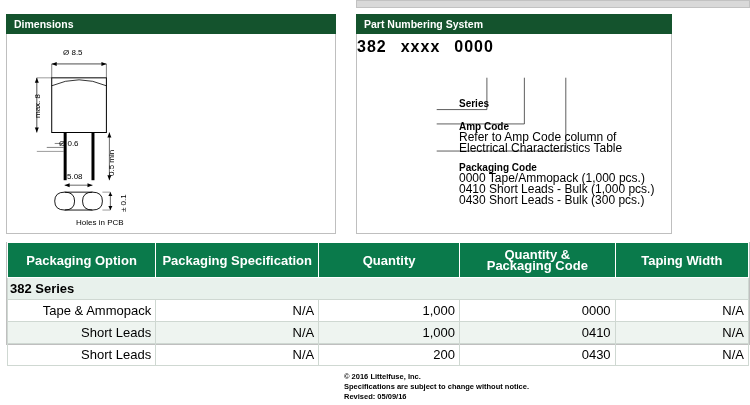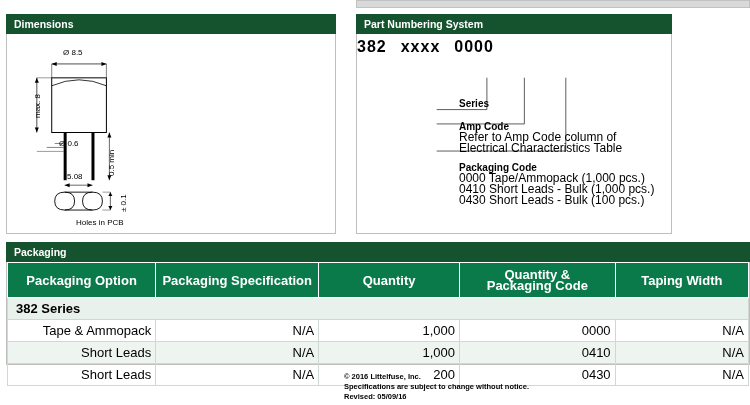--- a/index.html
+++ b/index.html
@@ -73,21 +73,21 @@
     text-align:center;
     line-height:11px;
   }
   table.pkg td{
     border:1px solid #cfd8d2;
     padding:3px 4px;
     text-align:right;
     height:14px;
   }
   tr.series-row td{
-    background:#e8f1ec;text-align:left;font-weight:bold;padding-left:8px;
+    background:#e8f1ec;text-align:left;font-weight:bold;padding-left:2px;
   }
   tr.alt td{background:#eef4f0;}
   td.left{text-align:left;padding-left:6px;}
 
   
   #footer{
     position:absolute;right:6px;top:372px;width:400px;
     font-size:7.5px;line-height:10px;font-weight:bold;
   }
 
@@ -186,28 +186,27 @@
       </div>
       <div class="pn-block">
         <div class="pn-title">Amp Code</div>
         <div class="pn-line">Refer to Amp Code column of</div>
         <div class="pn-line">Electrical Characteristics Table</div>
       </div>
       <div class="pn-block" style="margin-top:8px;">
         <div class="pn-title">Packaging Code</div>
         <div class="pn-line">0000 Tape/Ammopack (1,000 pcs.)</div>
         <div class="pn-line">0410 Short Leads - Bulk (1,000 pcs.)</div>
-        <div class="pn-line">0430 Short Leads - Bulk (100 pcs.)</div>
+        <div class="pn-line">0430 Short Leads - Bulk (300 pcs.)</div>
       </div>
     </div>
   </div>
 </div>
 
 <div class="panel" id="packaging-panel">
-  <div class="sec-header">Packaging</div>
   <div class="sec-body">
     <table class="pkg">
       <thead>
         <tr>
           <th style="width:20%">Packaging Option</th>
           <th style="width:22%">Packaging Specification</th>
           <th style="width:19%">Quantity</th>
           <th style="width:21%">
             <span>Quantity &amp;</span><br>
             <span>Packaging Code</span>

